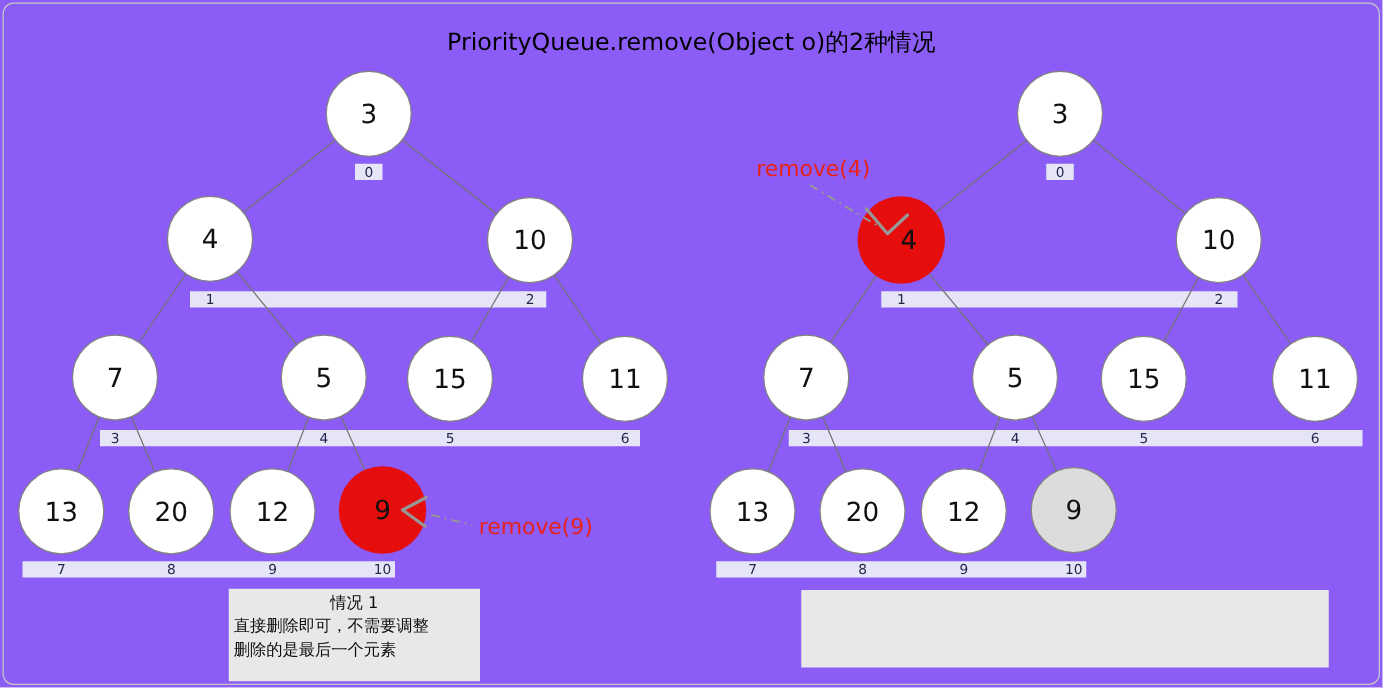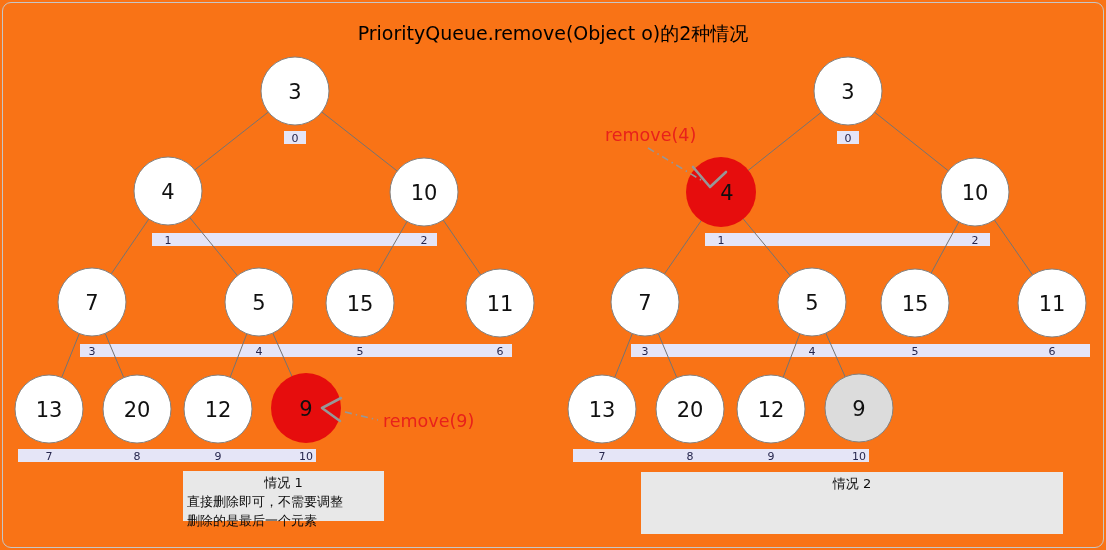--- a/index.html
+++ b/index.html
@@ -1,33 +1,33 @@
 <!DOCTYPE html>
 <html><head>
 <meta charset="utf-8">
 <style>
   html, body { margin:0; padding:0; background:#ffffff; }
   .frame {
-    position:relative; width:1106px; height:550px; background:#f97316;
+    position:relative; width:1106px; height:550px; background:#8b5cf6;
     font-family:"DejaVu Sans","Liberation Sans",sans-serif; overflow:hidden;
   }
   .frame-border {
     position:absolute; left:2px; top:2px; width:1100px; height:544px;
     border:1px solid #c6c6c6; border-radius:9px; pointer-events:none;
   }
   .title {
     position:absolute; top:21px; left:0; right:0; text-align:center;
     font-size:19px; color:#000000; letter-spacing:0px;
   }
   #diagram { position:absolute; left:0; top:0; }
   .caption {
     position:absolute; background:#e8e8e8; color:#0d0d0d;
     font-size:13px; line-height:19px; padding:2px 4px; box-sizing:border-box;
   }
-  #caption-1 { left:183px; top:471px; width:201px; height:50px; }
+  #caption-1 { left:183px; top:471px; width:201px; height:74px; }
   #caption-2 { left:641px; top:472px; width:422px; height:62px; }
   .caption .heading { text-align:center; }
   svg text { user-select:none; }
 </style>
 </head>
 <body>
 
 <div class="frame">
   <div class="frame-border"></div>
 
@@ -136,15 +136,14 @@
       <text x="605" y="141" text-anchor="start" font-size="17.5" fill="#e8211b">remove(4)</text>
     </svg>
 
   <div class="caption" id="caption-1">
     <div class="heading">情况 1</div>
     <div>直接删除即可，不需要调整</div>
     <div>删除的是最后一个元素</div>
   </div>
 
   <div class="caption" id="caption-2">
-    <div class="heading">情况 2</div>
   </div>
 </div>
 
 </body></html>

